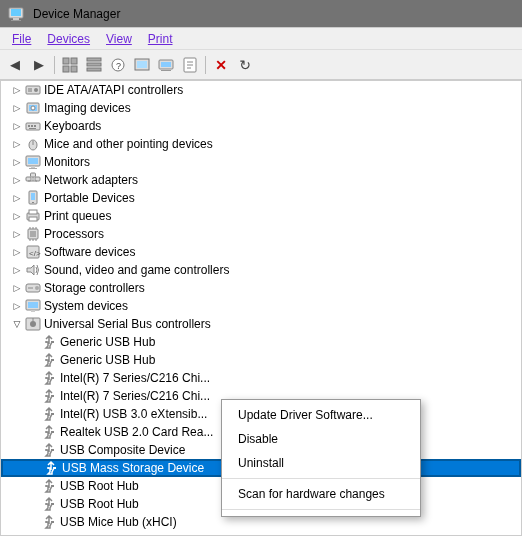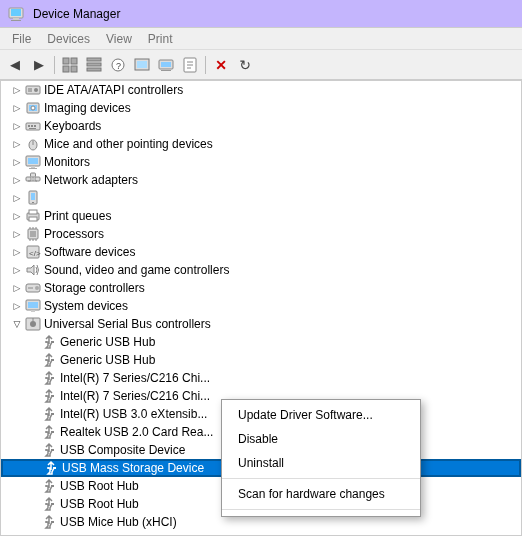--- a/index.html
+++ b/index.html
@@ -7,21 +7,21 @@
       width: 522px;
       height: 536px;
       font-family: 'Segoe UI', Tahoma, sans-serif;
       font-size: 12px;
       background: #f0f0f0;
       overflow: hidden;
     }
 
     
     .title-bar {
-      background: #c4b5fd;
+      background: #737373;
       border-bottom: 1px solid #ccc;
       padding: 4px 8px;
       display: flex;
       align-items: center;
       gap: 6px;
       height: 28px;
     }
 
     
     .menu-bar {
@@ -30,21 +30,22 @@
       gap: 0;
       height: 22px;
       align-items: center;
       padding: 0 4px;
       border-bottom: 1px solid #ddd;
     }
     .menu-item {
       padding: 2px 8px;
       cursor: pointer;
       font-size: 12px;
-      color: #737373;
+      color: #6d28d9;
+      text-decoration: underline;
     }
 
     
     .toolbar {
       background: #f0f0f0;
       display: flex;
       align-items: center;
       gap: 2px;
       padding: 3px 4px;
       border-bottom: 1px solid #ccc;
@@ -317,20 +318,21 @@
   <div class="tree-item">
     <span class="indent" style="width:8px"></span>
     <span class="expander">▷</span>
     <span class="item-icon">
       <svg width="16" height="16" viewBox="0 0 16 16">
           <rect x="4" y="1" width="8" height="13" rx="1" fill="#ddd" stroke="#888"></rect>
           <rect x="6" y="3" width="4" height="7" fill="#8cf"></rect>
           <rect x="7" y="12" width="2" height="1" fill="#888"></rect>
         </svg>
     </span>
+    <span class="item-label">Portable Devices</span>
   </div>
 
   <div class="tree-item">
     <span class="indent" style="width:8px"></span>
     <span class="expander">▷</span>
     <span class="item-icon">
       <svg width="16" height="16" viewBox="0 0 16 16">
           <rect x="2" y="5" width="12" height="7" rx="1" fill="#ddd" stroke="#888"></rect>
           <rect x="4" y="2" width="8" height="4" fill="#fff" stroke="#888"></rect>
           <rect x="4" y="9" width="8" height="4" fill="#fff" stroke="#888"></rect>

